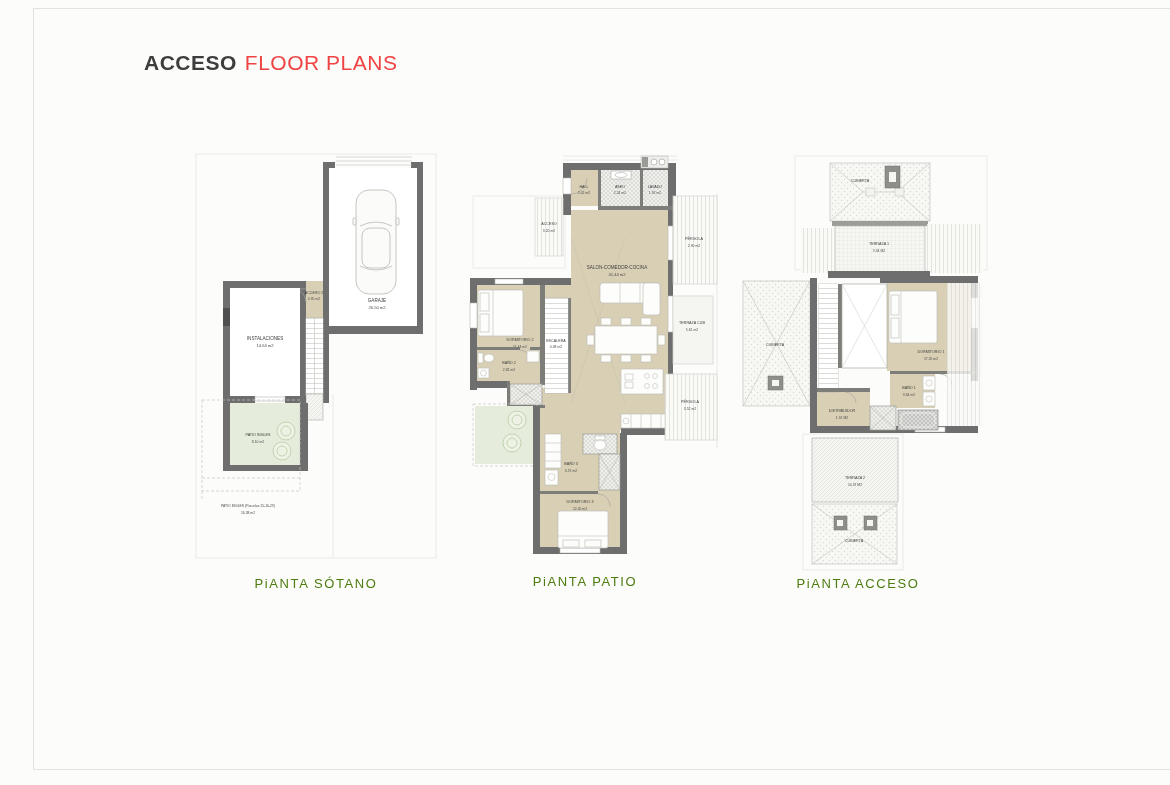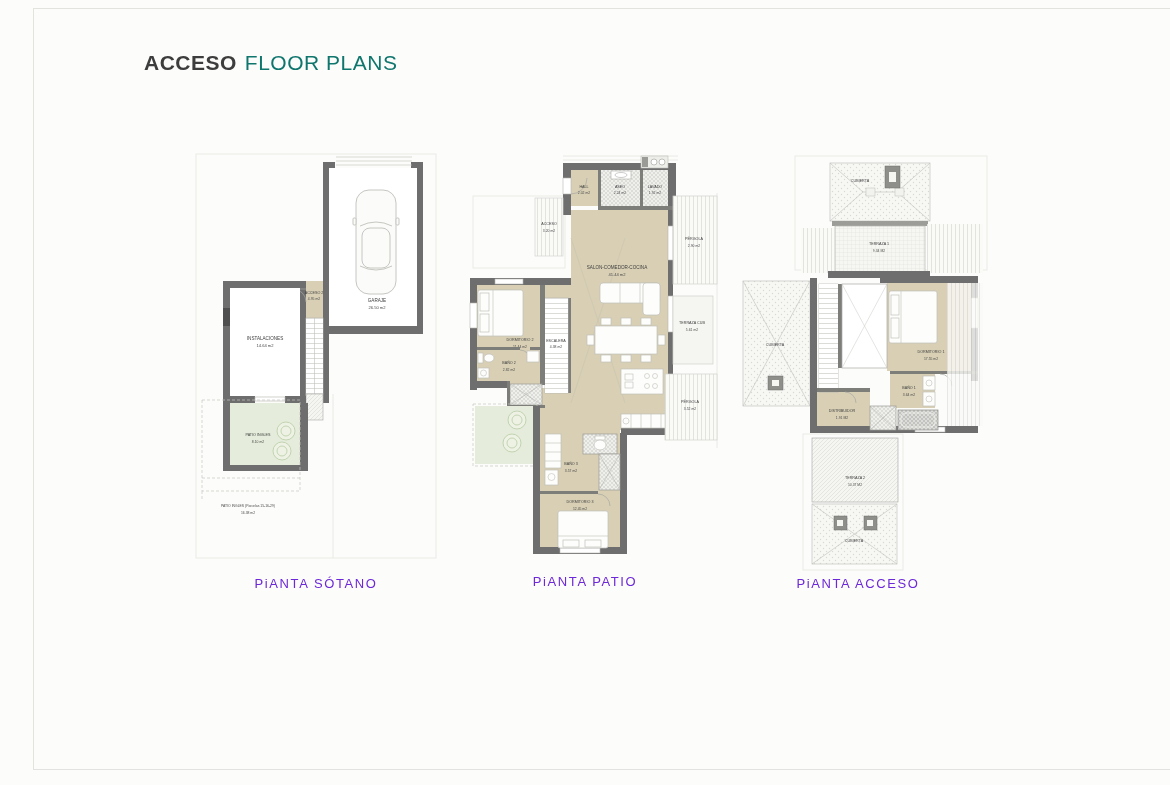--- a/index.html
+++ b/index.html
@@ -1,22 +1,22 @@
 <!DOCTYPE html>
 <html><head>
 <meta charset="utf-8">
 <style>
   *{margin:0;padding:0;box-sizing:border-box}
   html,body{width:1170px;height:785px;overflow:hidden;background:#fcfcfa;font-family:"Liberation Sans",sans-serif}
   .frame{position:absolute;left:33px;top:8px;width:1140px;height:762px;border:1px solid #e2e2df;border-right:none}
   .title{position:absolute;left:144px;top:51px;font-size:21px;letter-spacing:.5px;color:#3d3d3d;white-space:nowrap}
   .title .bold{font-weight:bold}
-  .title .light{font-weight:normal;color:#0f766e;margin-left:8px}
+  .title .light{font-weight:normal;color:#ef4444;margin-left:8px}
   .plan{position:absolute}
-  .caption{position:absolute;transform:translateX(-50%);font-size:13px;letter-spacing:1.6px;color:#6d28d9;white-space:nowrap}
+  .caption{position:absolute;transform:translateX(-50%);font-size:13px;letter-spacing:1.6px;color:#4d7c0f;white-space:nowrap}
   svg text{text-anchor:middle;font-family:"Liberation Sans",sans-serif}
   svg .rn{font-size:4.6px;fill:#3f3f3f}
   svg .ra{font-size:4.1px;fill:#4a4a4a}
   svg .rns{font-size:3.7px;fill:#3f3f3f}
   svg .ras{font-size:3.4px;fill:#4a4a4a}
   .wall{fill:#6e6e6e}
   .pwall{fill:#7d7d79}
   .door{fill:none;stroke:#a8a8a2;stroke-width:.7}
   .furn{fill:#fdfdfb;stroke:#bfbfbb;stroke-width:.7}
   .fline{stroke:#bfbfbb;stroke-width:.6;fill:none}

